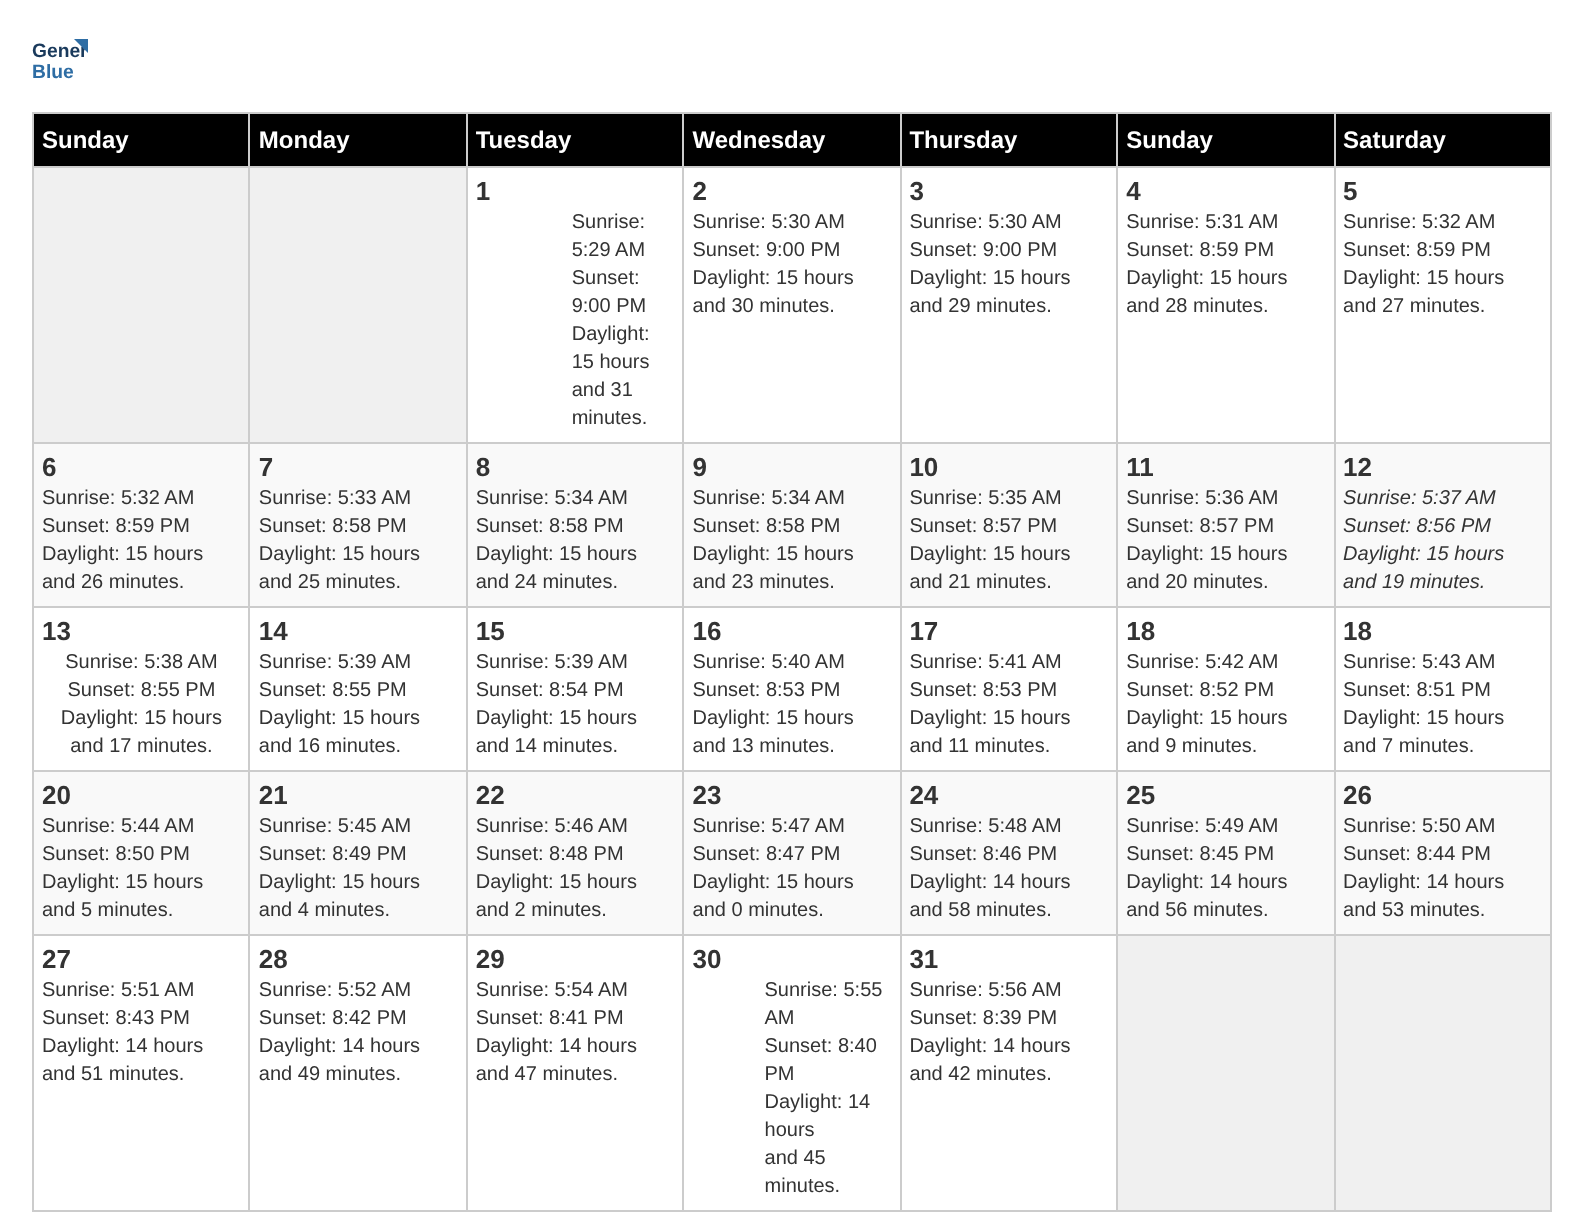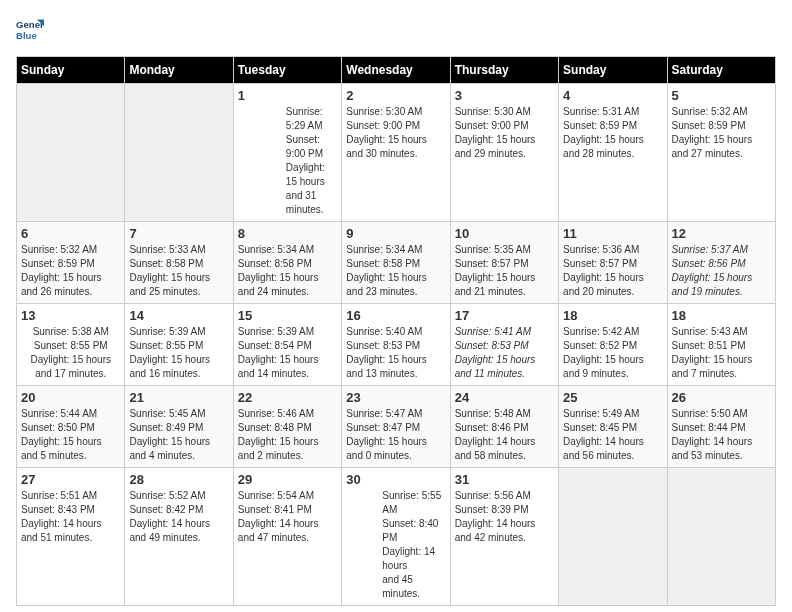--- a/index.html
+++ b/index.html
@@ -218,21 +218,21 @@
         </td>
         <td>
           <span class="day-num">16</span>
           <div class="day-info" style="white-space: pre-line;">Sunrise: 5:40 AM
 Sunset: 8:53 PM
 Daylight: 15 hours
 and 13 minutes.</div>
         </td>
         <td>
           <span class="day-num">17</span>
-          <div class="day-info" style="white-space: pre-line; font-style: italic;">Sunrise: 5:41 AM
+          <div class="day-info" style="white-space: pre-line;">Sunrise: 5:41 AM
 Sunset: 8:53 PM
 Daylight: 15 hours
 and 11 minutes.</div>
         </td>
         <td>
           <span class="day-num">18</span>
           <div class="day-info" style="white-space: pre-line;">Sunrise: 5:42 AM
 Sunset: 8:52 PM
 Daylight: 15 hours
 and 9 minutes.</div>

